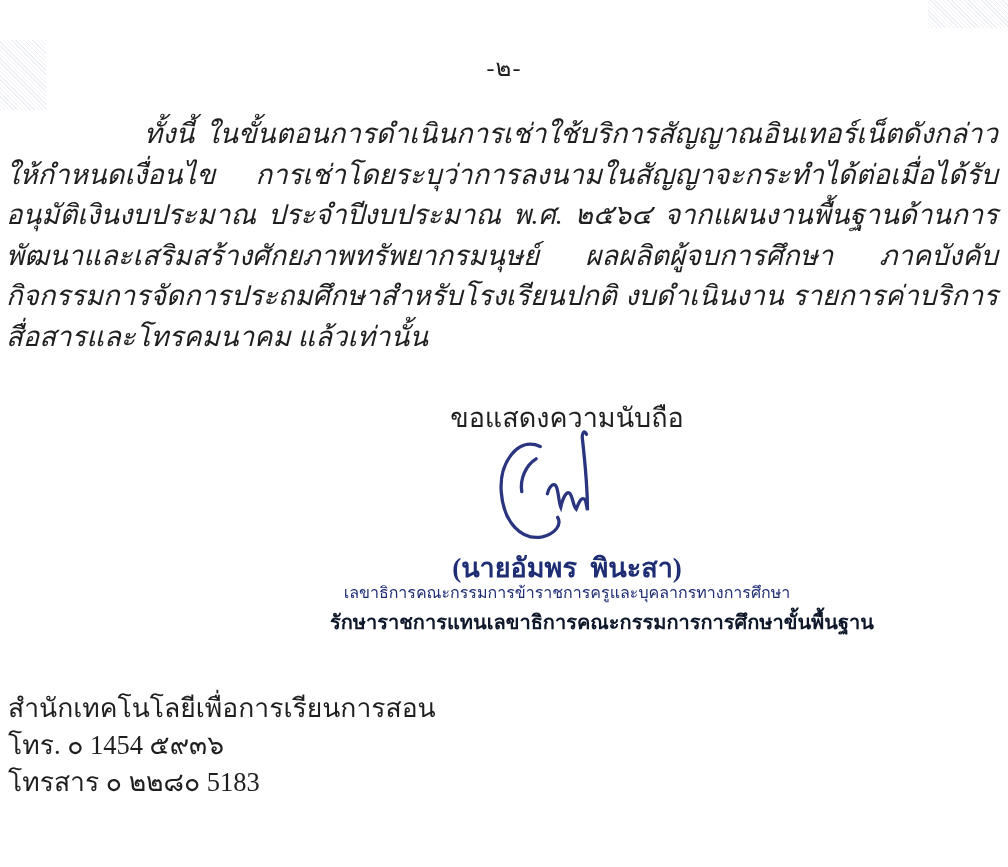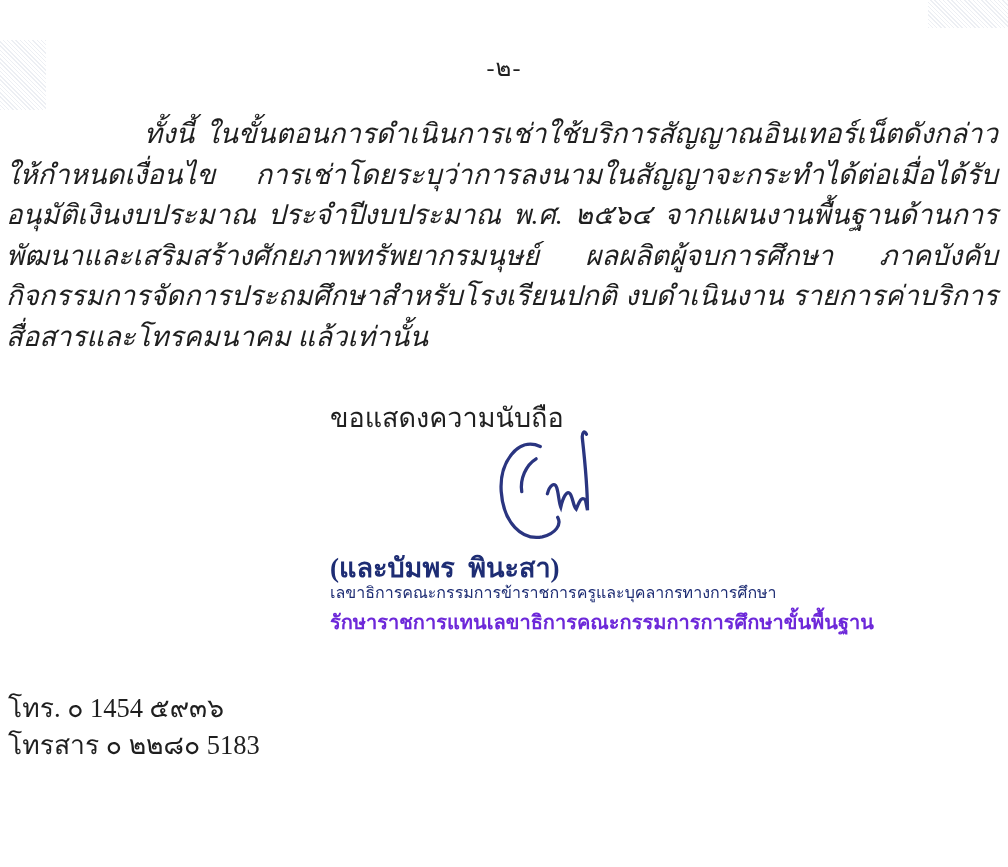--- a/index.html
+++ b/index.html
@@ -51,20 +51,21 @@
     position: absolute;
     top: 326px;
     left: 144px;
     font-size: 27.5px;
   }
   .signoff {
     position: absolute;
     left: 330px;
     top: 396px;
     width: 474px;
+    text-align: center;
   }
   .salutation {
     font-size: 27px;
   }
   .signature-wrap {
     position: absolute;
     left: 160px;
     top: 32px;
     width: 120px;
     height: 115px;
@@ -89,21 +90,21 @@
     color: #1e2d74;
     white-space: nowrap;
   }
   .signer-title-2 {
     position: absolute;
     top: 210px;
     left: 0;
     width: 100%;
     font-size: 20px;
     font-weight: bold;
-    color: #6d28d9;
+    color: #0f172a;
     white-space: nowrap;
   }
   .footer {
     position: absolute;
     left: 8px;
     top: 690px;
     font-size: 26.5px;
     line-height: 37px;
   }
   .footer div { white-space: nowrap; }
@@ -127,25 +128,26 @@
     <div class="signature-wrap">
       <svg width="120" height="115" viewBox="0 0 115 112" xmlns="http://www.w3.org/2000/svg">
         <g fill="none" stroke="#2a3580" stroke-width="3.2" stroke-linecap="round">
           <path d="M 48 18 C 26 8, 8 34, 10 62 C 12 92, 30 110, 50 106 C 63 103, 69 94, 65 87"></path>
           <path d="M 44 30 C 34 36, 28 50, 30 62"></path>
           <path d="M 55 64 C 57 56, 62 52, 64 58 C 66 64, 66 72, 68 77 C 70 68, 74 60, 77 64 C 80 68, 80 76, 83 79 C 86 72, 88 66, 92 70 L 94 80 C 94 58, 91 28, 89 10 C 88.5 4, 91 2, 93 6"></path>
         </g>
       </svg>
     </div>
 
-    <div class="signer-name">(และบัมพร  พินะสา)</div>
+    <div class="signer-name">(นายอัมพร  พินะสา)</div>
 
     <div class="signer-title-1">เลขาธิการคณะกรรมการข้าราชการครูและบุคลากรทางการศึกษา</div>
 
     <div class="signer-title-2">รักษาราชการแทนเลขาธิการคณะกรรมการการศึกษาขั้นพื้นฐาน</div>
   </div>
 
   <div class="footer">
+    <div>สำนักเทคโนโลยีเพื่อการเรียนการสอน</div>
     <div>โทร. ๐ 1454 ๕๙๓๖</div>
     <div>โทรสาร ๐ ๒๒๘๐ 5183</div>
   </div>
 
 </div>
 
 </body></html>

